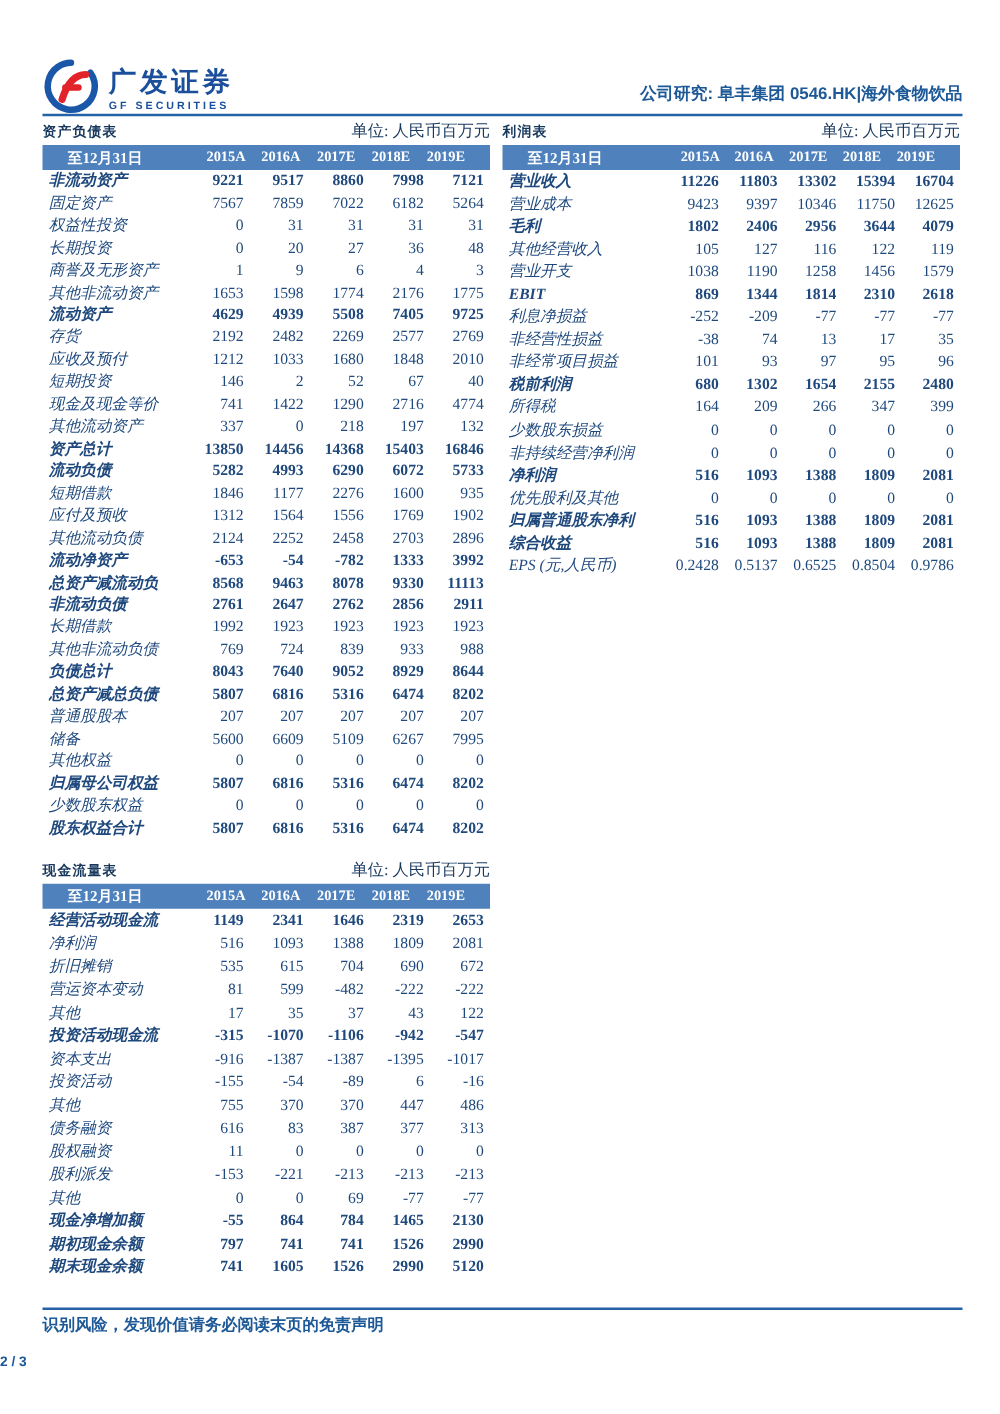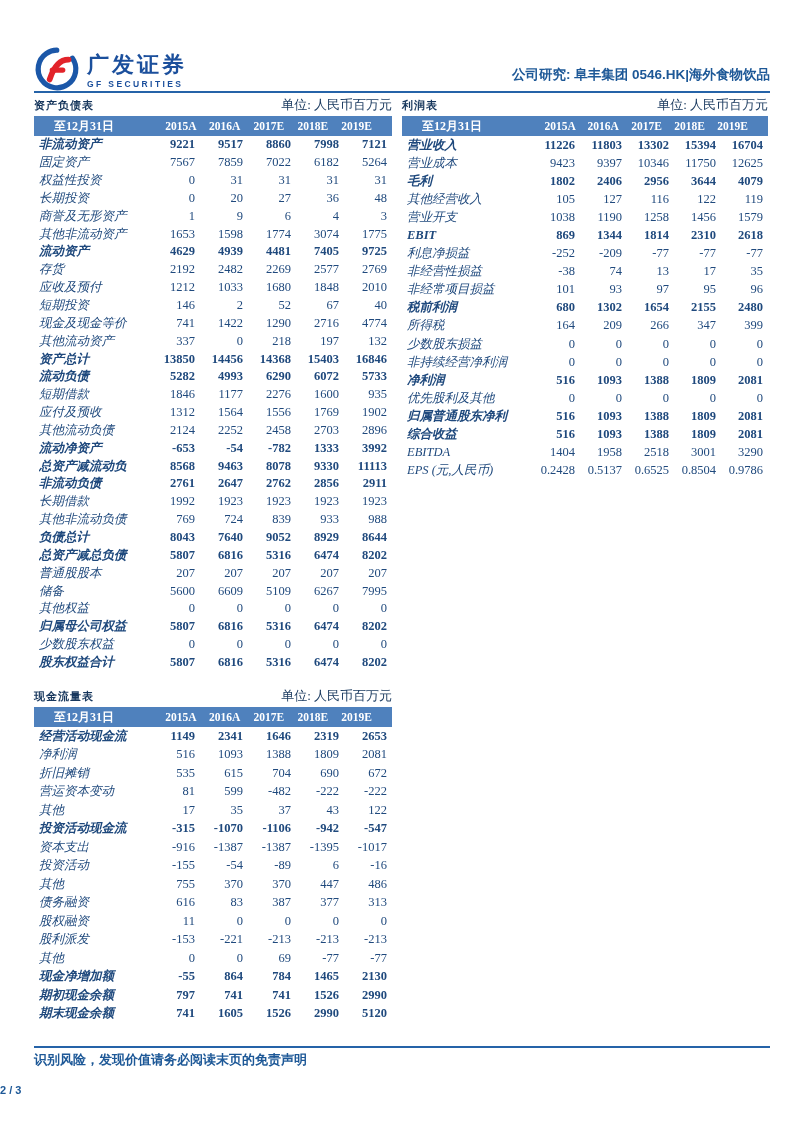--- a/index.html
+++ b/index.html
@@ -125,28 +125,28 @@
           <span class="c-num">9</span>
           <span class="c-num">6</span>
           <span class="c-num">4</span>
           <span class="c-num">3</span>
         </div>
         <div class="row">
           <span class="c-label">其他非流动资产</span>
           <span class="c-num">1653</span>
           <span class="c-num">1598</span>
           <span class="c-num">1774</span>
-          <span class="c-num">3074</span>
+          <span class="c-num">2176</span>
           <span class="c-num">1775</span>
         </div>
         <div class="row b">
           <span class="c-label">流动资产</span>
           <span class="c-num">4629</span>
           <span class="c-num">4939</span>
-          <span class="c-num">4481</span>
+          <span class="c-num">5508</span>
           <span class="c-num">7405</span>
           <span class="c-num">9725</span>
         </div>
         <div class="row">
           <span class="c-label">存货</span>
           <span class="c-num">2192</span>
           <span class="c-num">2482</span>
           <span class="c-num">2269</span>
           <span class="c-num">2577</span>
           <span class="c-num">2769</span>
@@ -474,28 +474,20 @@
         </div>
         <div class="row b">
           <span class="c-label">综合收益</span>
           <span class="c-num">516</span>
           <span class="c-num">1093</span>
           <span class="c-num">1388</span>
           <span class="c-num">1809</span>
           <span class="c-num">2081</span>
         </div>
         <div class="row">
-          <span class="c-label">EBITDA</span>
-          <span class="c-num">1404</span>
-          <span class="c-num">1958</span>
-          <span class="c-num">2518</span>
-          <span class="c-num">3001</span>
-          <span class="c-num">3290</span>
-        </div>
-        <div class="row">
           <span class="c-label">EPS (元,人民币)</span>
           <span class="c-num">0.2428</span>
           <span class="c-num">0.5137</span>
           <span class="c-num">0.6525</span>
           <span class="c-num">0.8504</span>
           <span class="c-num">0.9786</span>
         </div>
       </div>
   </div>
 

